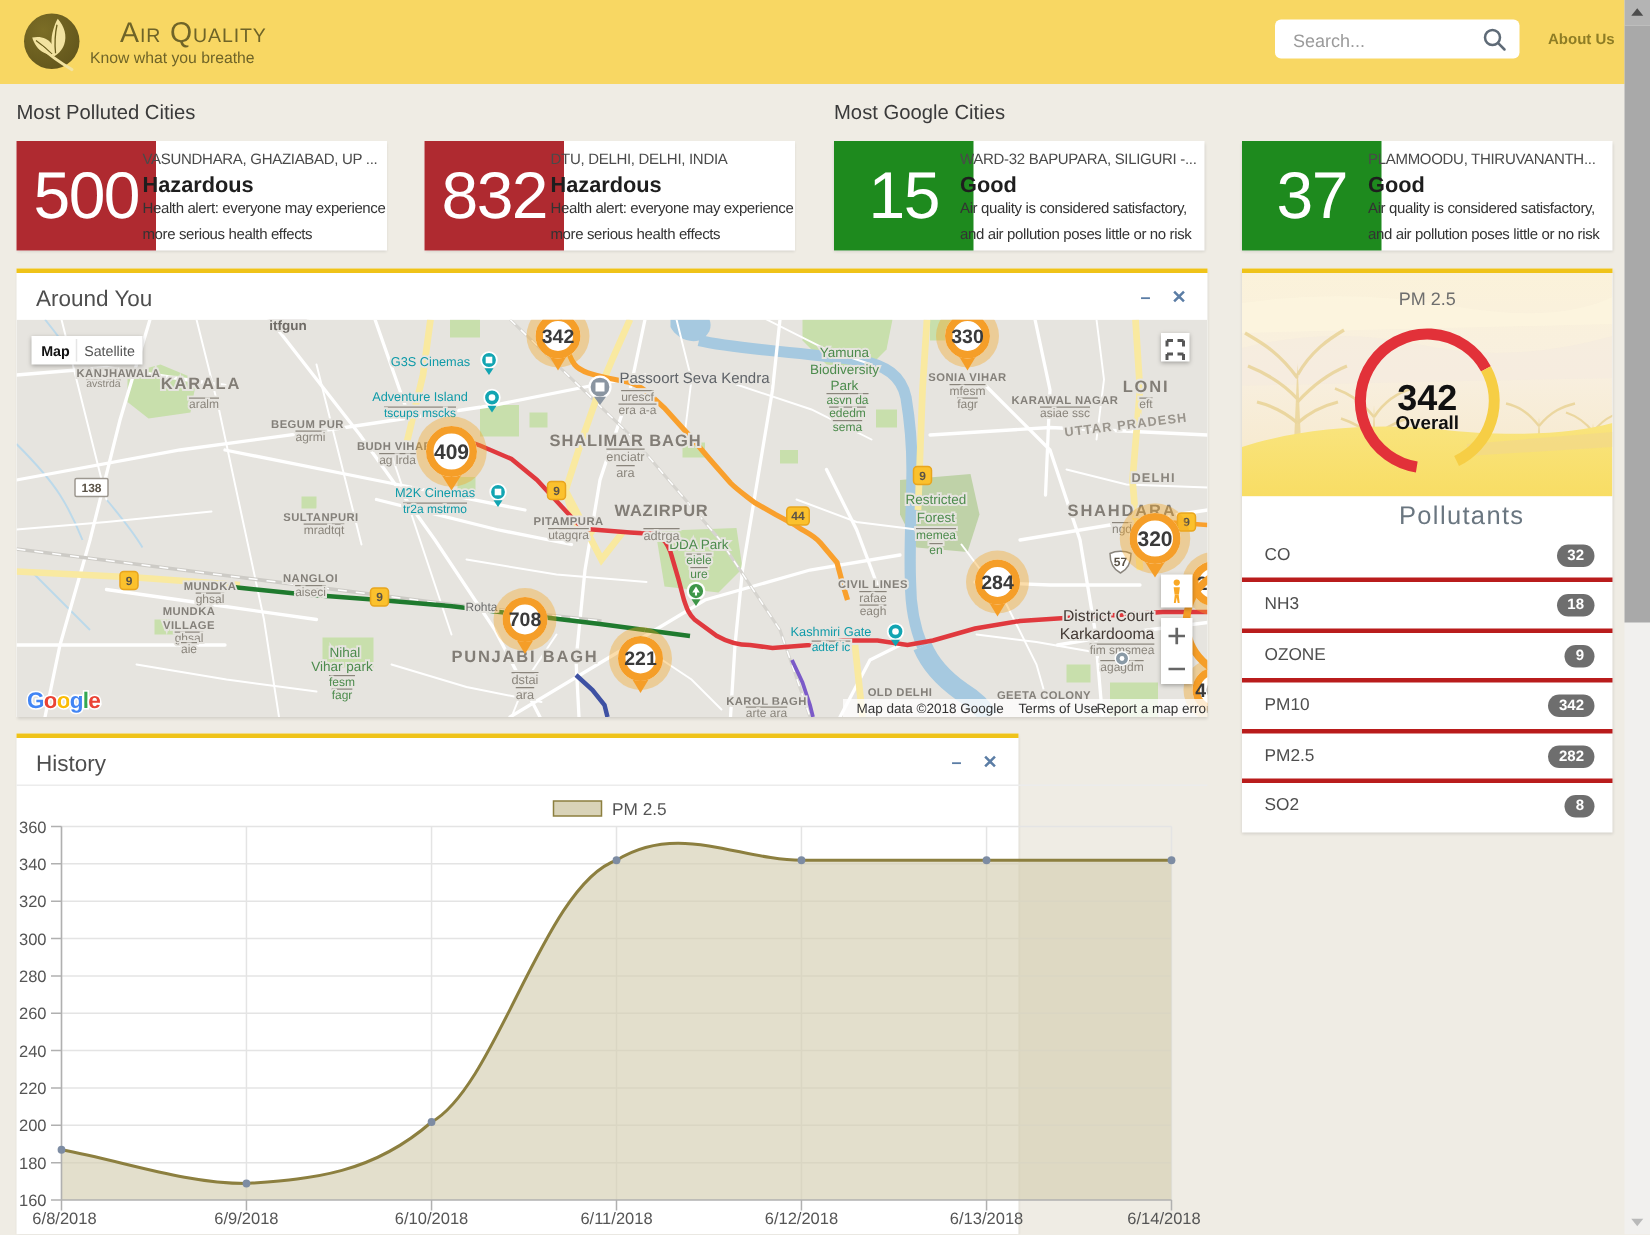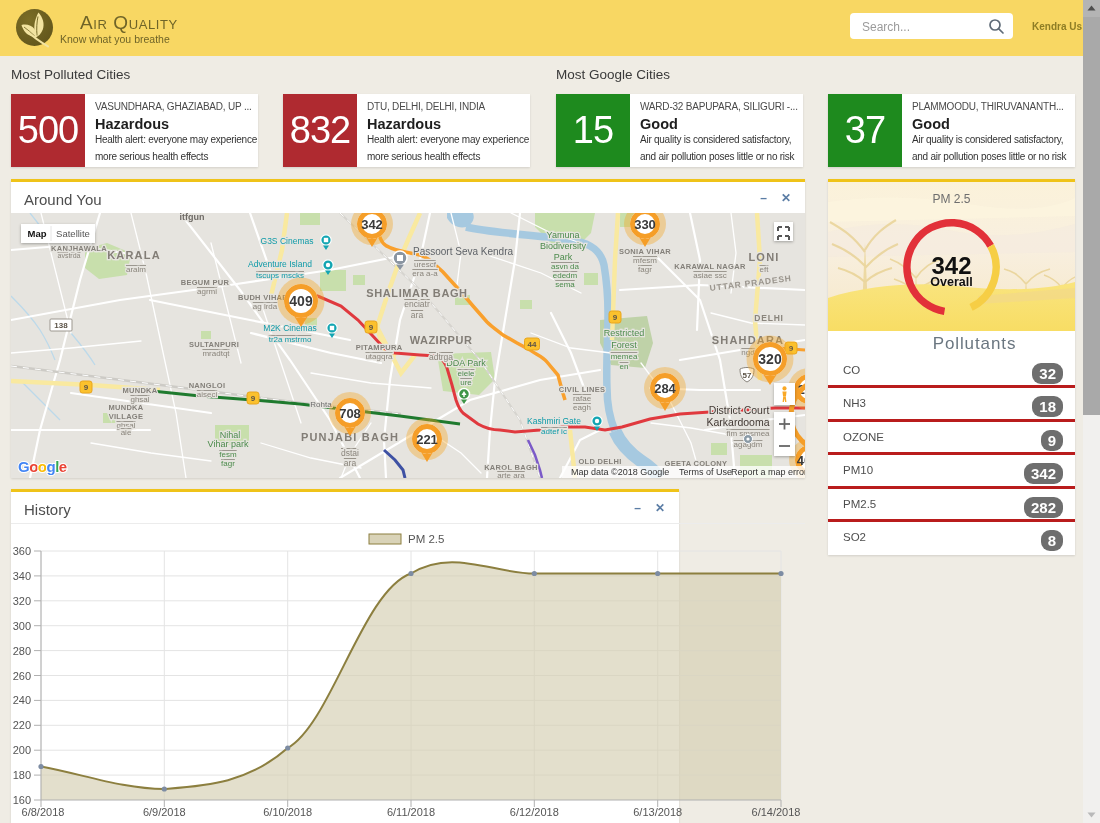--- a/index.html
+++ b/index.html
@@ -4,30 +4,30 @@
 <style>
   * { margin:0; padding:0; box-sizing:border-box; }
   html,body { width:1100px; height:823px; overflow:hidden; background:#EFECE4; font-family:"Liberation Sans",sans-serif; }
   .abs { position:absolute; }
   #page { position:relative; width:1100px; height:823px; }
   .panel { position:absolute; background:#fff; border-top:3px solid #EFC319; box-shadow:0 1px 2px rgba(0,0,0,0.12); }
   .ptitle { position:absolute; left:13px; top:9px; font-size:15px; color:#4E4E4E; }
   .pbtns { position:absolute; right:14px; top:9px; font-size:12px; font-weight:bold; color:#5B7DA5; letter-spacing:0; }
   .pbtns span { margin-left:14px; }
   .card { position:absolute; width:247px; height:73px; background:#fff; box-shadow:0 1px 2px rgba(0,0,0,0.12); }
-  .cnum { position:absolute; left:0; top:0; width:74px; height:73px; color:#fff; font-size:38px; font-weight:normal; letter-spacing:-1px; display:flex; align-items:center; justify-content:center; }
+  .cnum { position:absolute; left:0; top:0; width:93px; height:73px; color:#fff; font-size:44px; font-weight:normal; letter-spacing:-1px; display:flex; align-items:center; justify-content:center; }
   .ctxt { position:absolute; left:84px; top:7px; width:163px; }
   .ct1 { font-size:10px; letter-spacing:-0.2px; color:#4A4A4A; margin-bottom:4px; white-space:nowrap; }
   .ct2 { font-size:14.5px; font-weight:bold; color:#1E1E1E; margin-bottom:0; }
   .ct3 { font-size:10px; letter-spacing:-0.25px; color:#333; line-height:16.5px; white-space:nowrap; }
   .h2 { position:absolute; font-size:13.5px; color:#3A3A3A; }
   .prow { position:relative; height:33.4px; border-bottom:3px solid #b91c1c; }
   .prow:last-child { border-bottom:none; }
   .pl { position:absolute; left:15px; top:9px; font-size:11.5px; color:#4E4E4E; }
-  .pb { position:absolute; right:12px; top:8px; background:#6E6E6E; color:#fff; font-size:15px; font-weight:bold; border-radius:9px; padding:2px 7px; }
+  .pb { position:absolute; right:12px; top:8px; background:#6E6E6E; color:#fff; font-size:10px; font-weight:bold; border-radius:9px; padding:2px 7px; }
 </style>
 </head>
 <body>
 <div id="page">
 
   <div class="abs" style="left:0;top:0;width:1100px;height:56px;background:#F8D763;"></div>
   <svg class="abs" style="left:15px;top:8px" width="40" height="40" viewBox="0 0 40 40">
     <defs>
         <radialGradient id="lg" cx="0.35" cy="0.3" r="0.9">
           <stop offset="0" stop-color="#7B6D26"></stop>
@@ -42,21 +42,21 @@
     <path d="M12.5 23.5 C18.5 29.2 25.5 34 33 38.4" stroke="#F2E3A0" stroke-width="2" fill="none" stroke-linecap="round"></path>
   </svg>
   <div class="abs" style="left:60px;top:12px;font-size:19px;color:#6F6428;font-variant:small-caps;letter-spacing:0.6px;margin-left:20px;">Air Quality</div>
   <div class="abs" style="left:60px;top:33px;font-size:10.5px;color:#6F6428;">Know what you breathe</div>
   <div class="abs" style="left:850px;top:13px;width:163px;height:26px;background:#fff;border-radius:4px;"></div>
   <div class="abs" style="left:862px;top:20px;font-size:12px;color:#9B9B9B;">Search...</div>
   <svg class="abs" style="left:988px;top:18px" width="17" height="17" viewBox="0 0 17 17">
     <circle cx="7" cy="7" r="5" fill="none" stroke="#5F6B77" stroke-width="1.7"></circle>
     <line x1="10.8" y1="10.8" x2="15" y2="15" stroke="#5F6B77" stroke-width="1.7" stroke-linecap="round"></line>
   </svg>
-  <div class="abs" style="left:1032px;top:21px;font-size:10px;font-weight:bold;color:#8E7D25;">Kendra Us</div>
+  <div class="abs" style="left:1032px;top:21px;font-size:10px;font-weight:bold;color:#8E7D25;">About Us</div>
 
   <div class="abs" style="left:1083px;top:0;width:17px;height:823px;background:#F1F0EE;"></div>
   <div class="abs" style="left:1083px;top:0;width:17px;height:17px;background:#B4B4B4;"></div>
   <svg class="abs" style="left:1083px;top:0" width="17" height="17">
       <path d="M4.5 10.5 L8.5 5.5 L12.5 10.5 Z" fill="#4D4D4D"></path>
     </svg>
   <div class="abs" style="left:1083px;top:17px;width:17px;height:398px;background:#A9A9A9;"></div>
   <svg class="abs" style="left:1083px;top:806px" width="17" height="17">
       <path d="M4.5 6.5 L8.5 11.5 L12.5 6.5 Z" fill="#B9B9B9"></path>
     </svg>

